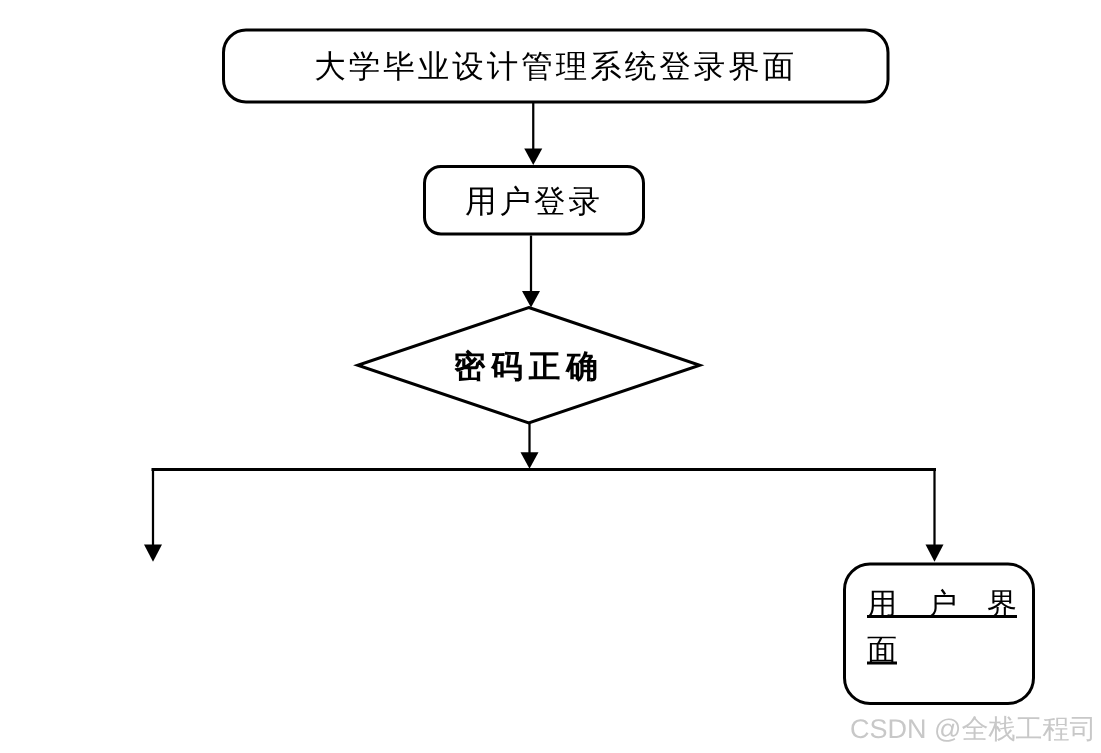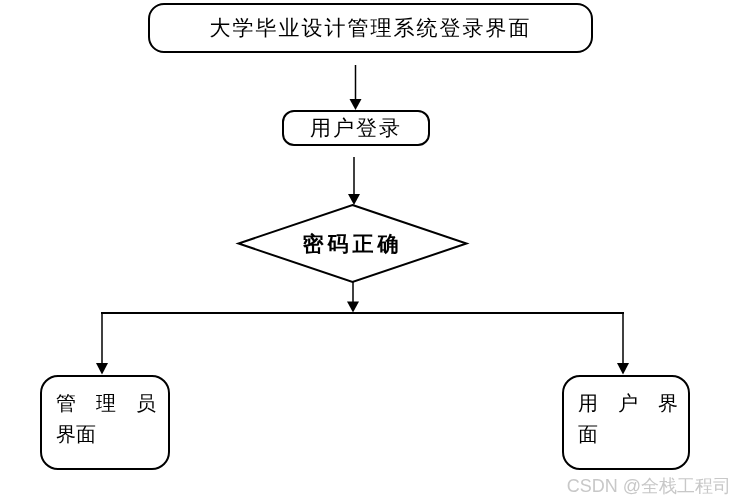--- a/index.html
+++ b/index.html
@@ -21,30 +21,30 @@
     position: absolute;
     background: #ffffff;
     border: 2px solid #000000;
     box-sizing: border-box;
     display: flex;
     align-items: center;
     justify-content: center;
     white-space: nowrap;
   }
   #node-login-screen {
-    left: 148px; top: 3px;
+    left: 148px; top: 19px;
     width: 445px; height: 50px;
     border-radius: 16px;
     font-size: 21px;
     letter-spacing: 2px;
     align-items: center;
   }
   #node-user-login {
     left: 282px; top: 110px;
-    width: 148px; height: 36px;
+    width: 148px; height: 47px;
     border-radius: 12px;
     font-size: 21px;
     letter-spacing: 2px;
   }
   #decision-label {
     position: absolute;
     left: 238px; top: 205px;
     width: 229px; height: 77px;
     display: flex;
     align-items: center;
@@ -64,21 +64,21 @@
     line-height: 31px;
     padding: 11px 0 0 14px;
     white-space: nowrap;
   }
   #node-admin-interface {
     left: 40px; top: 375px;
     width: 130px; height: 95px;
   }
   #node-user-interface {
     left: 562px; top: 375px;
-    width: 128px; height: 95px;
+    width: 128px; height: 95px; text-decoration: underline;
   }
   .branch-line { display: block; }
   #watermark {
     position: absolute;
     right: 3px;
     bottom: 4px;
     font-family: "Liberation Sans", "DejaVu Sans", sans-serif;
     font-size: 18px;
     color: #c8c8c8;
     white-space: nowrap;
@@ -117,24 +117,20 @@
   </div>
 
   <div class="node" id="node-user-login">
     <span>用户登录</span>
   </div>
 
   <div id="decision-label">
     <span>密码正确</span>
   </div>
 
-  <div class="branch-node" id="node-admin-interface">
-    <span class="branch-line">管　理　员</span>
-    <span class="branch-line">界面</span>
-  </div>
 
   <div class="branch-node" id="node-user-interface">
     <span class="branch-line">用　户　界</span>
     <span class="branch-line">面</span>
   </div>
 
   <div id="watermark">CSDN @全栈工程司</div>
 
 </div>
 

